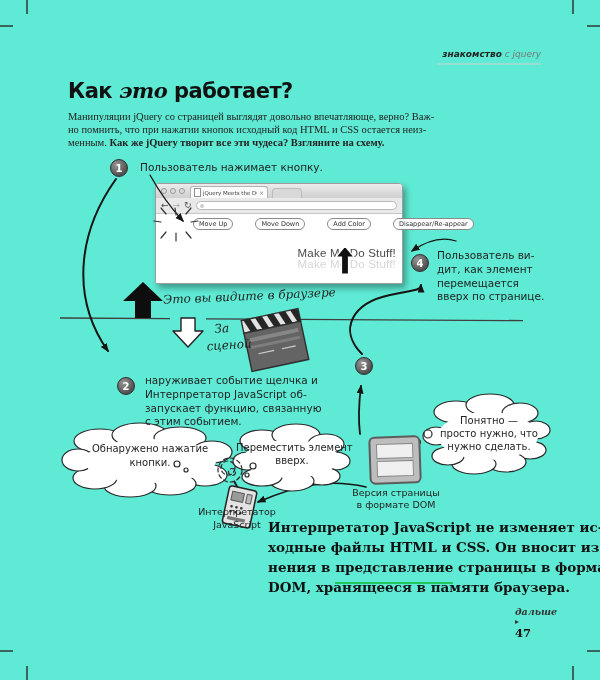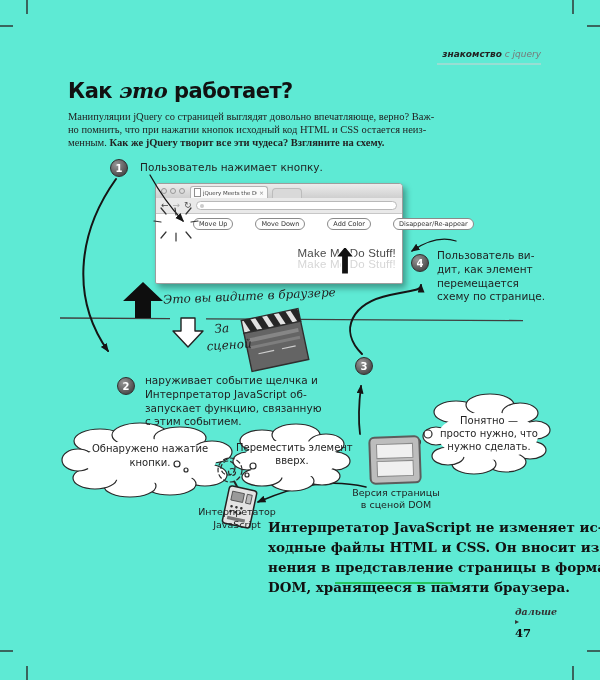--- a/index.html
+++ b/index.html
@@ -92,21 +92,21 @@
     <div class="nowrap">Интерпретатор JavaScript об-</div>
     <div class="nowrap">запускает функцию, связанную</div>
     <div class="nowrap">с этим событием.</div>
   </div>
 
 
   <div class="abs comic" style="left:437px;top:249px;">
     <div class="nowrap">Пользователь ви-</div>
     <div class="nowrap">дит, как элемент</div>
     <div class="nowrap">перемещается</div>
-    <div class="nowrap">схему по странице.</div>
+    <div class="nowrap">вверх по странице.</div>
   </div>
 
   <div class="abs win">
     <div class="titlebar">
       <div class="lights">
         <div class="light"></div>
         <div class="light"></div>
         <div class="light"></div>
       </div>
       <div class="tab">
@@ -155,21 +155,21 @@
     <div class="nowrap">просто нужно, что</div>
     <div class="nowrap">нужно сделать.</div>
   </div>
 
   <div class="abs lbl" style="left:192px;top:506px;width:90px;">
     <div>Интерпретатор</div>
     <div>JavaScript</div>
   </div>
   <div class="abs lbl" style="left:352px;top:487px;width:88px;line-height:12px;">
     <div>Версия страницы</div>
-    <div>в сценой DOM</div>
+    <div>в формате DOM</div>
   </div>
 
   <div class="abs note">
     <div class="nowrap">Интерпретатор JavaScript не изменяет ис-</div>
     <div class="nowrap">ходные файлы HTML и CSS. Он вносит изме-</div>
     <div class="nowrap"><span>нения в </span><span class="u">представление</span><span> страницы в формате</span></div>
     <div class="nowrap">DOM, хранящееся в памяти браузера.</div>
   </div>
 
   <div class="abs footer">

